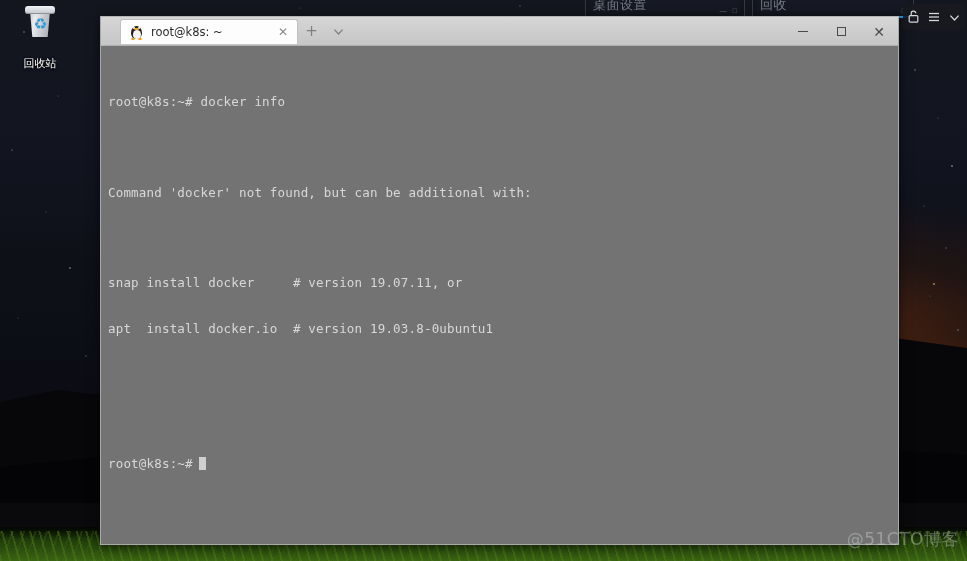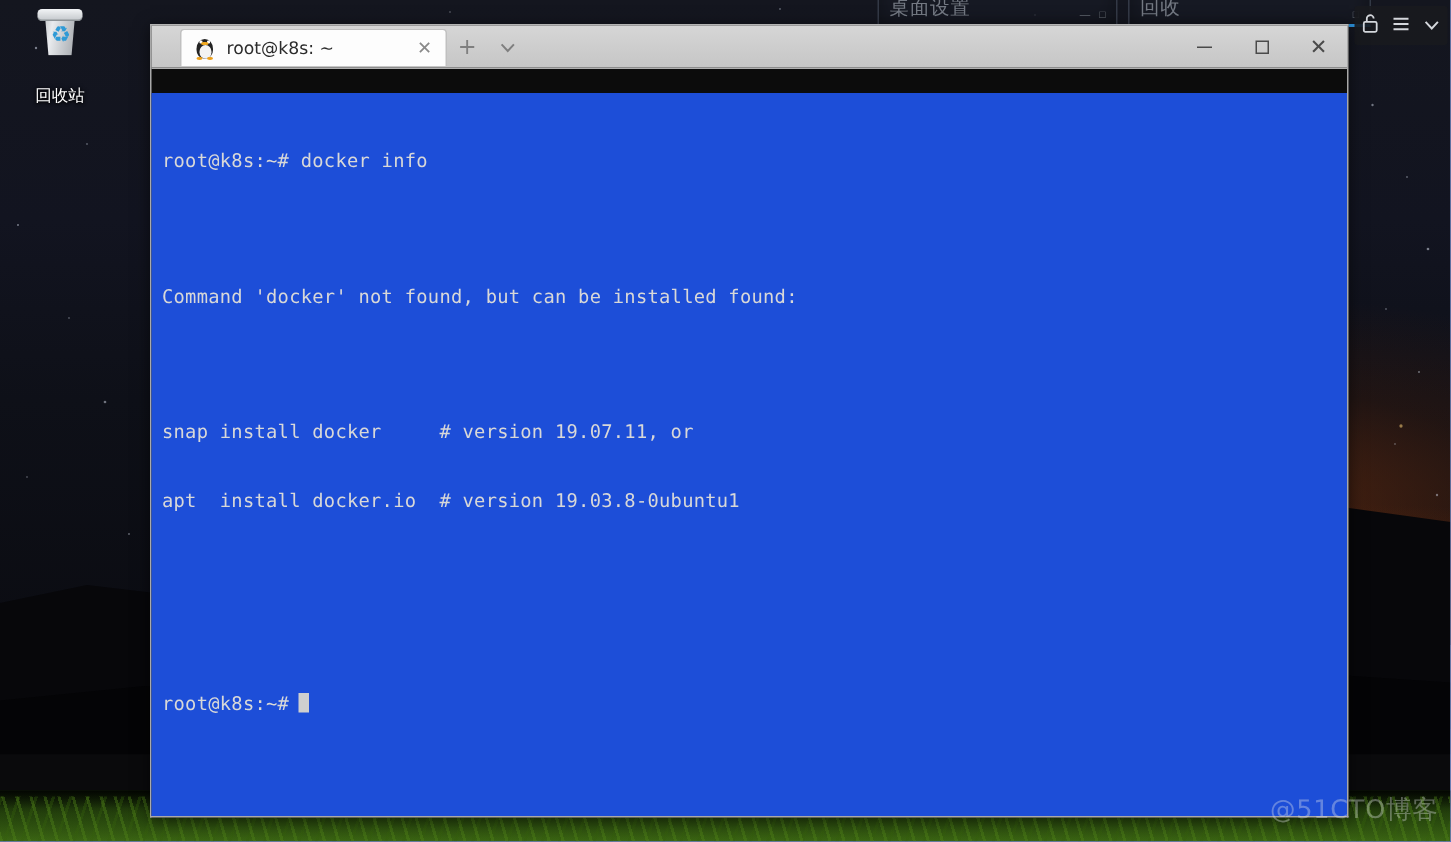--- a/index.html
+++ b/index.html
@@ -200,25 +200,24 @@
     display:flex; align-items:center; justify-content:center;
     color:#4a4a4a;
   }
   .wc-min-bar { width:10px; height:1px; background:#4a4a4a; }
   .wc-max-box { width:9px; height:9px; border:1.3px solid #4a4a4a; }
   .wc-x { font-size:14px; line-height:14px; font-family:"DejaVu Sans", sans-serif; }
 
   
   #terminal-body {
     flex:1 1 auto;
-    background:#1d4ed8;
-    padding:7px 0 0 5px;
+    background:#737373;
+    padding:18px 0 0 5px;
     position:relative;
     overflow:hidden;
-    margin-top:16px;
   }
   #term-text {
     font-family:"DejaVu Sans Mono", monospace;
     font-size:12.5px;
     line-height:15.1px;
     color:#d8d8d8;
     white-space:pre;
     letter-spacing:0.18px;
     margin-left:2px;
   }
@@ -353,21 +352,21 @@
         <div class="wc">
           <span class="wc-x">✕</span>
         </div>
       </div>
     </div>
 
     <div id="terminal-body">
       <div id="term-text">
         <div class="term-line">root@k8s:~# docker info</div>
         <div class="term-line blank"></div>
-        <div class="term-line">Command 'docker' not found, but can be installed found:</div>
+        <div class="term-line">Command 'docker' not found, but can be additional with:</div>
         <div class="term-line blank"></div>
         <div class="term-line">snap install docker     # version 19.07.11, or</div>
         <div class="term-line">apt  install docker.io  # version 19.03.8-0ubuntu1</div>
         <div class="term-line blank"></div>
         <div class="term-line blank"></div>
         <div class="term-line"><span>root@k8s:~#</span><span id="cursor"></span></div>
       </div>
     </div>
   </div>
 

